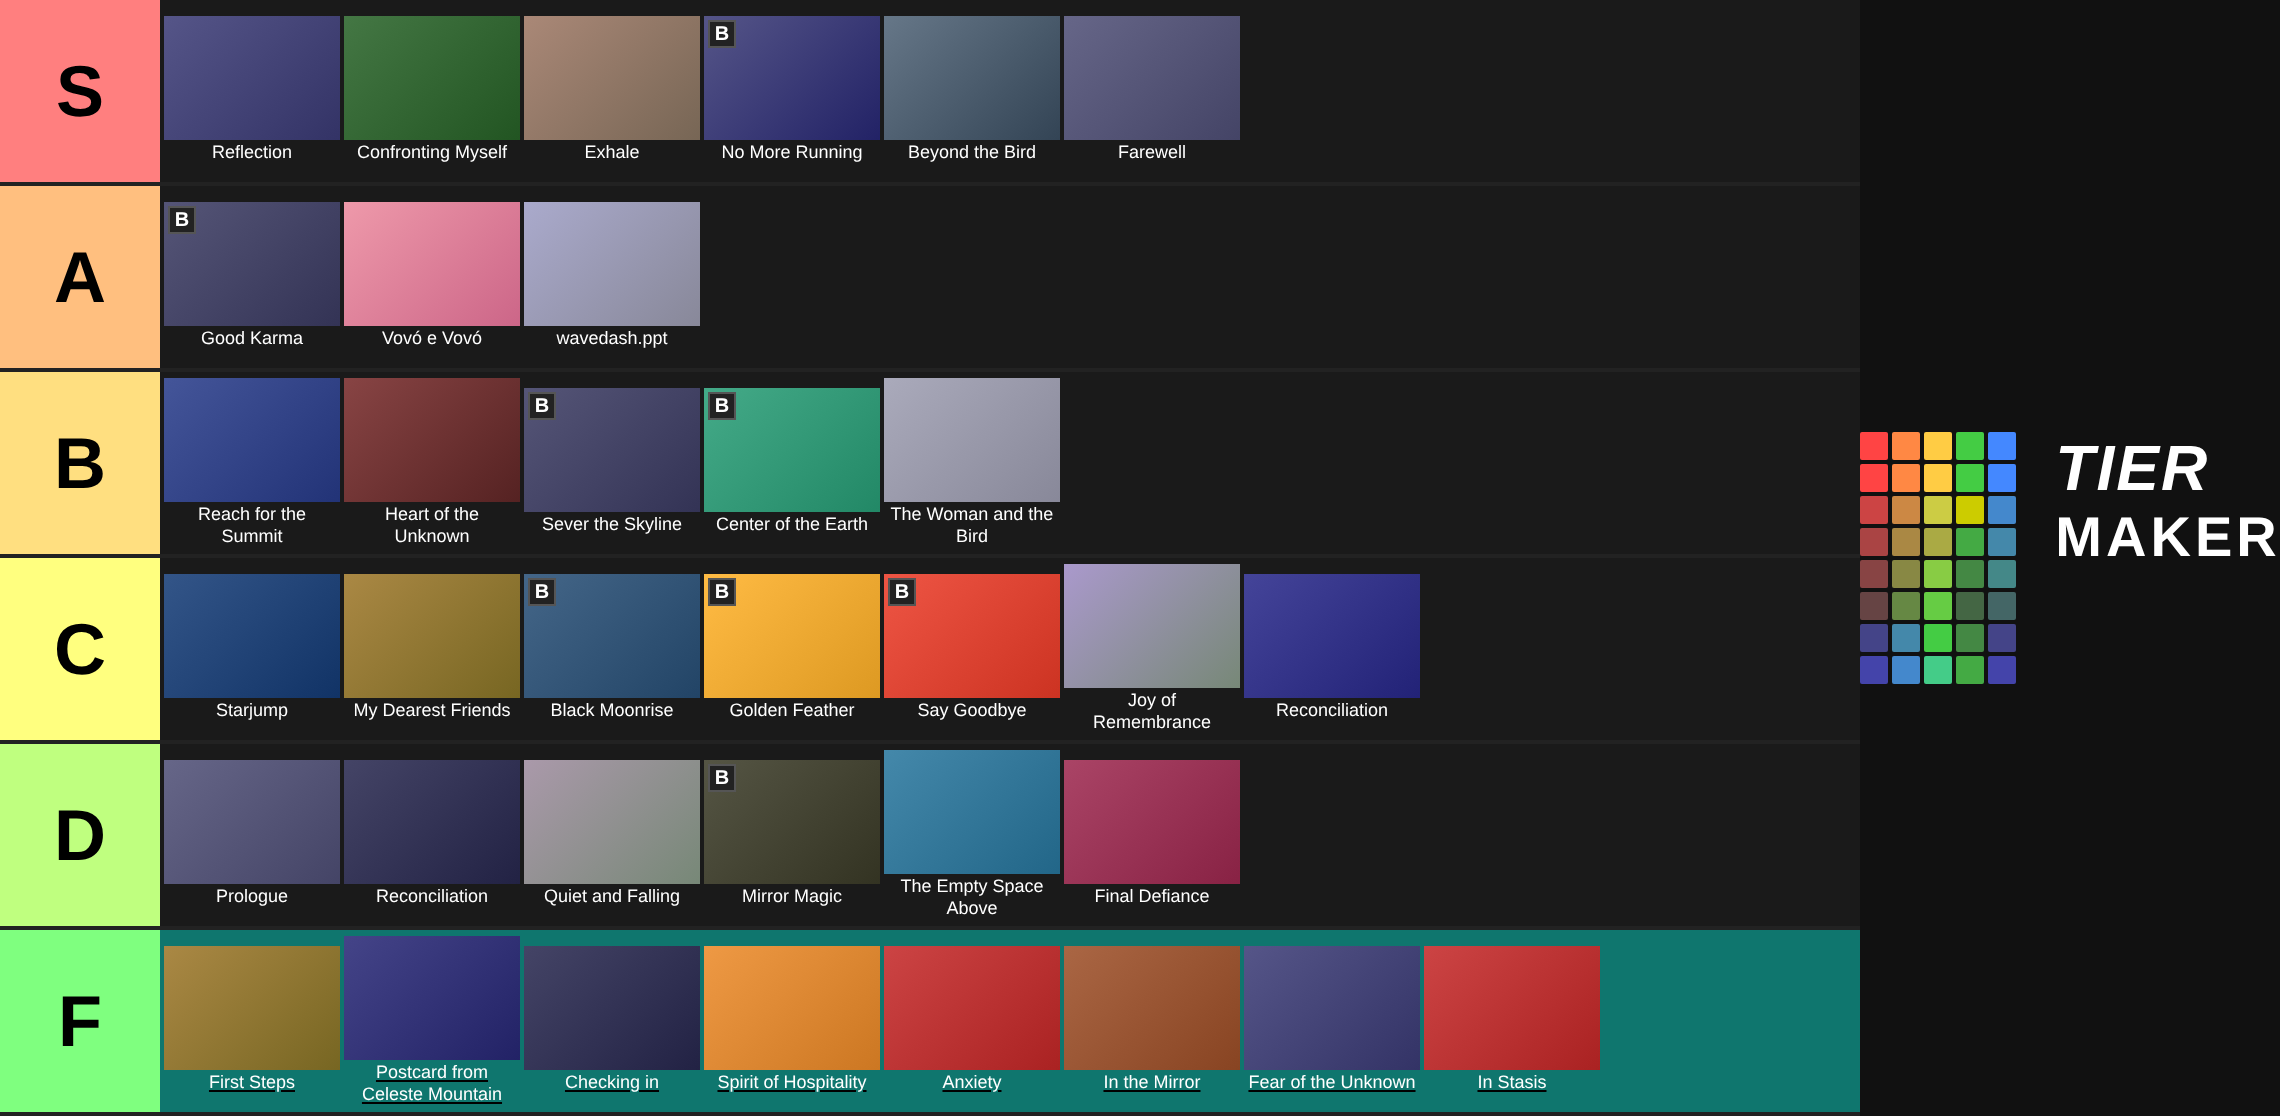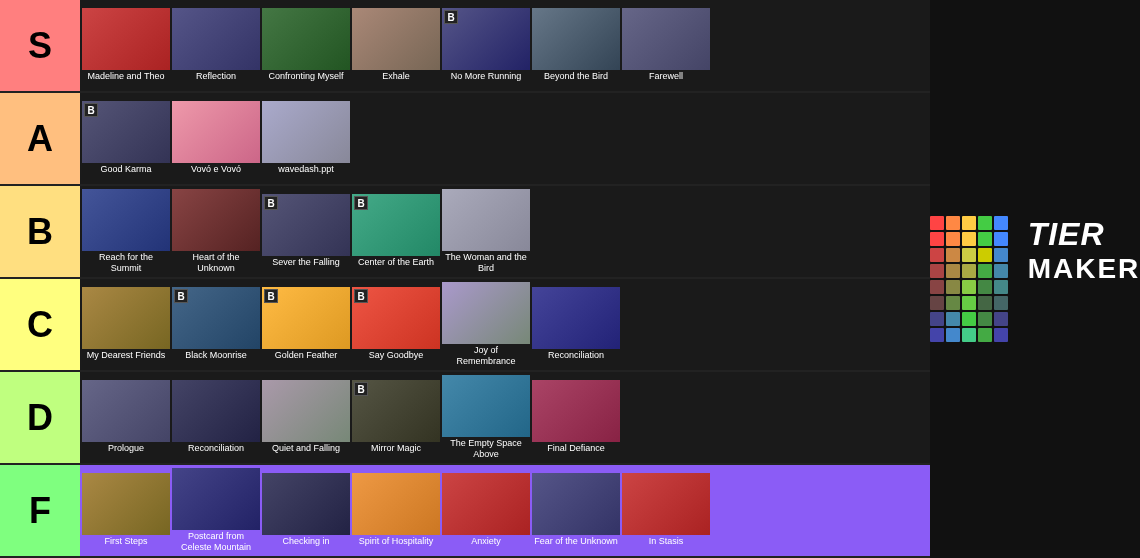--- a/index.html
+++ b/index.html
@@ -190,24 +190,20 @@
     }
   </style>
 </head>
 <body>
 
 <div class="tier-list">
     <div class="tier-row">
       <div class="tier-label tier-S" style="background: rgb(255, 127, 127);">S</div>
       <div class="tier-items" style="background: rgb(26, 26, 26);">
         <div class="tier-item">
-          <div class="tier-item-img img-madeline"></div>
-          <div class="tier-item-label">Madeline and Theo</div>
-        </div>
-        <div class="tier-item">
           <div class="tier-item-img img-reflection"></div>
           <div class="tier-item-label">Reflection</div>
         </div>
         <div class="tier-item">
           <div class="tier-item-img img-confronting"></div>
           <div class="tier-item-label">Confronting Myself</div>
         </div>
         <div class="tier-item">
           <div class="tier-item-img img-exhale"></div>
           <div class="tier-item-label">Exhale</div>
@@ -255,38 +251,42 @@
           <div class="tier-item-label">Reach for the Summit</div>
         </div>
         <div class="tier-item">
           <div class="tier-item-img img-heart"></div>
           <div class="tier-item-label">Heart of the Unknown</div>
         </div>
         <div class="tier-item">
           <div class="tier-item-img img-sever">
             <div class="badge-b">B</div>
           </div>
-          <div class="tier-item-label">Sever the Falling</div>
+          <div class="tier-item-label">Sever the Skyline</div>
         </div>
         <div class="tier-item">
           <div class="tier-item-img img-center">
             <div class="badge-b">B</div>
           </div>
           <div class="tier-item-label">Center of the Earth</div>
         </div>
         <div class="tier-item">
           <div class="tier-item-img img-woman"></div>
           <div class="tier-item-label">The Woman and the Bird</div>
         </div>
       </div>
     </div>
     <div class="tier-row">
       <div class="tier-label tier-C" style="background: rgb(255, 255, 127);">C</div>
       <div class="tier-items" style="background: rgb(26, 26, 26);">
         <div class="tier-item">
+          <div class="tier-item-img img-starjump"></div>
+          <div class="tier-item-label">Starjump</div>
+        </div>
+        <div class="tier-item">
           <div class="tier-item-img img-mydearest"></div>
           <div class="tier-item-label">My Dearest Friends</div>
         </div>
         <div class="tier-item">
           <div class="tier-item-img img-black">
             <div class="badge-b">B</div>
           </div>
           <div class="tier-item-label">Black Moonrise</div>
         </div>
         <div class="tier-item">
@@ -337,40 +337,44 @@
           <div class="tier-item-label">The Empty Space Above</div>
         </div>
         <div class="tier-item">
           <div class="tier-item-img img-finaldefiance"></div>
           <div class="tier-item-label">Final Defiance</div>
         </div>
       </div>
     </div>
     <div class="tier-row">
       <div class="tier-label tier-F" style="background: rgb(127, 255, 127);">F</div>
-      <div class="tier-items" style="background: #8b5cf6;">
+      <div class="tier-items" style="background: #0f766e; text-decoration: underline;">
         <div class="tier-item">
           <div class="tier-item-img img-firststeps"></div>
           <div class="tier-item-label">First Steps</div>
         </div>
         <div class="tier-item">
           <div class="tier-item-img img-postcard"></div>
           <div class="tier-item-label">Postcard from Celeste Mountain</div>
         </div>
         <div class="tier-item">
           <div class="tier-item-img img-checkingin"></div>
           <div class="tier-item-label">Checking in</div>
         </div>
         <div class="tier-item">
           <div class="tier-item-img img-spirit"></div>
           <div class="tier-item-label">Spirit of Hospitality</div>
         </div>
         <div class="tier-item">
           <div class="tier-item-img img-anxiety"></div>
           <div class="tier-item-label">Anxiety</div>
+        </div>
+        <div class="tier-item">
+          <div class="tier-item-img img-inthemirror"></div>
+          <div class="tier-item-label">In the Mirror</div>
         </div>
         <div class="tier-item">
           <div class="tier-item-img img-fearunknown"></div>
           <div class="tier-item-label">Fear of the Unknown</div>
         </div>
         <div class="tier-item">
           <div class="tier-item-img img-instasis"></div>
           <div class="tier-item-label">In Stasis</div>
         </div>
       </div>

